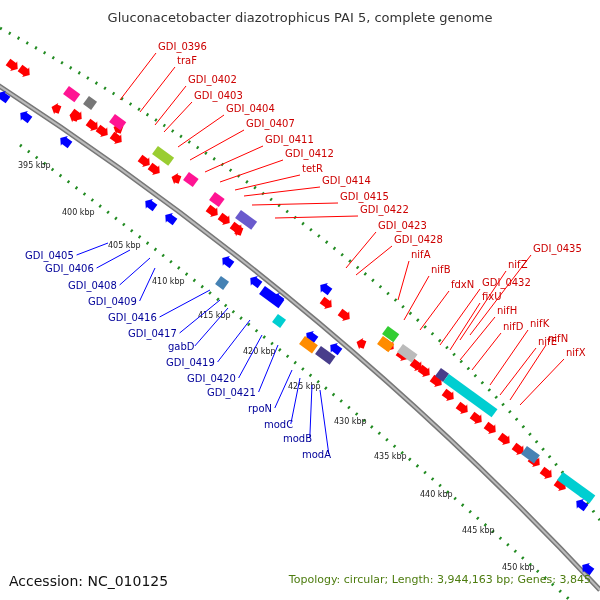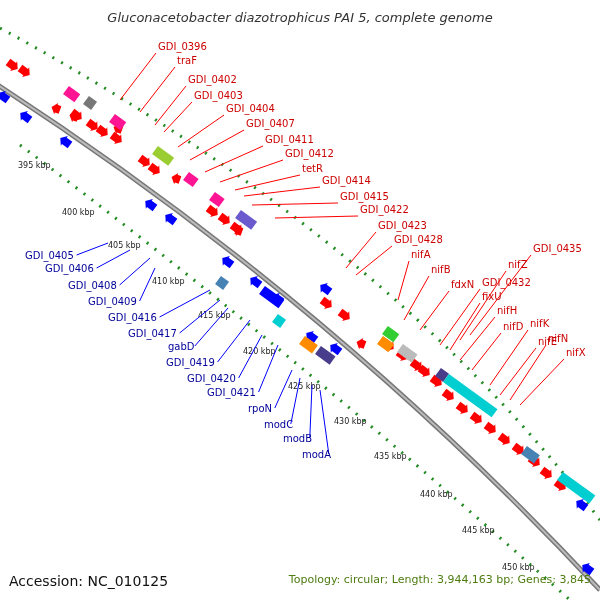--- a/index.html
+++ b/index.html
@@ -1,17 +1,17 @@
 <!DOCTYPE html>
 <html><head>
 <meta charset="utf-8">
 <style>
   html,body{margin:0;padding:0;background:#fff;}
   body{width:600px;height:600px;overflow:hidden;position:relative;font-family:"DejaVu Sans","Liberation Sans",sans-serif;}
-  #title{position:absolute;top:10px;left:0;width:600px;text-align:center;font-size:13px;font-style:italic;color:#333;}
+  #title{position:absolute;top:10px;left:0;width:600px;text-align:center;font-size:13px;color:#333;}
   #footer-left{position:absolute;left:9px;top:573px;font-size:14px;color:#111;}
   #footer-right{position:absolute;right:9px;top:573px;font-size:11px;color:#4d7c0f;}
   svg{position:absolute;left:0;top:0;}
   .lbl{font-size:10px;font-family:"DejaVu Sans","Liberation Sans",sans-serif;}
   .tick{font-size:8px;fill:#222;font-family:"DejaVu Sans","Liberation Sans",sans-serif;}
 </style>
 </head>
 <body>
 
 <div id="title">Gluconacetobacter diazotrophicus PAI 5, complete genome</div>

